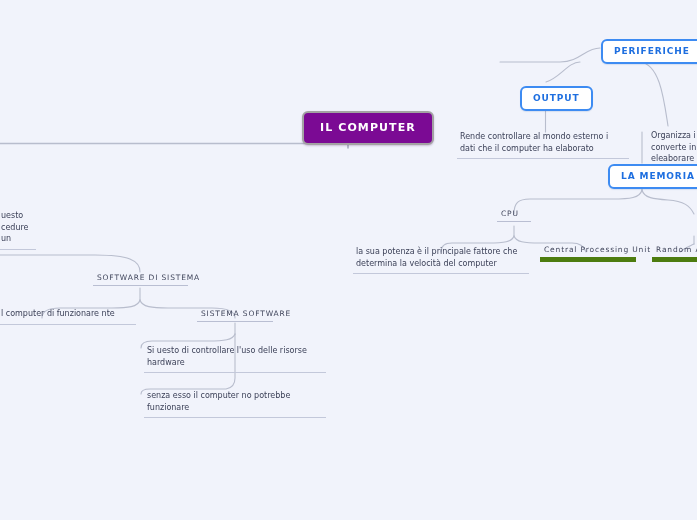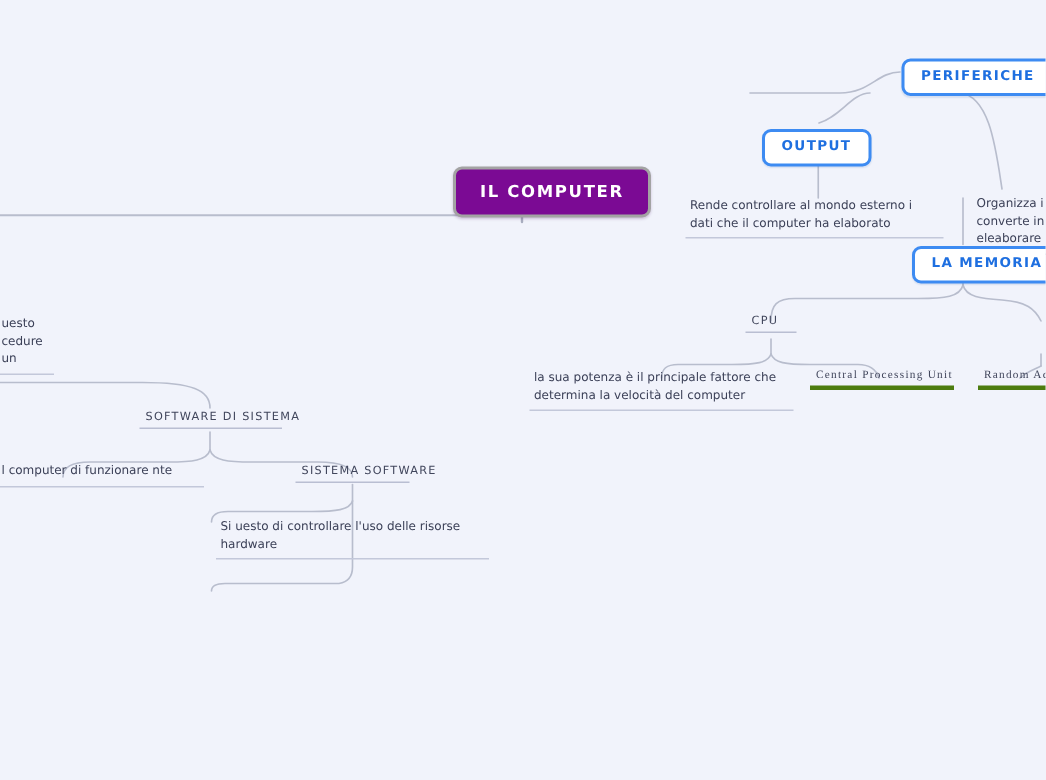--- a/index.html
+++ b/index.html
@@ -68,22 +68,21 @@
   .node-l2 {
     color: #41465c;
     font-size: 7.5px;
     letter-spacing: 0.85px;
     padding: 0 4px 3px 4px;
     text-align: left;
     border-bottom: 1px solid #b9bed2;
     background: transparent;
   }
   .node-l2.plain {
-    border-bottom: 3px solid #4d7c0f;
-    font-family: Liberation Serif, serif;
+    border-bottom: 5px solid #4d7c0f;
   }
 
   
   .node-leaf {
     color: #3c4158;
     font-size: 8px;
     line-height: 1.45;
     padding: 1px 3px 4px 3px;
     border-bottom: 1px solid #c3c8da;
     white-space: normal;
@@ -136,21 +135,21 @@
       <path d="M235,323 L235,334" stroke="#b8bdcd"></path>
       <path d="M235,334 C233,340 224,341 208,341 L152,341 C144,341 141,344 141,348" stroke="#b8bdcd"></path>
       <path d="M235,334 L235,378 C235,384 232,388 226,389 L150,389 C144,389 141,391 141,394" stroke="#b8bdcd"></path>
     </g>
   </svg>
 
   <div class="node node-root" style="left:302px; top:111px;">IL COMPUTER</div>
 
   <div class="node node-l1" style="left:601px; top:39px;">PERIFERICHE</div>
 
-  <div class="node node-l1" style="left:508px; top:86px;">OUTPUT</div>
+  <div class="node node-l1" style="left:520px; top:86px;">OUTPUT</div>
 
   <div class="node node-leaf" style="left:457px; top:130px; width:172px;">Rende controllare al mondo esterno i dati che il computer ha elaborato</div>
 
   <div class="node node-leaf clip-left" style="left:648px; top:129px; width:70px;">Organizza i d converte in u eleaborare</div>
 
   <div class="node node-l1" style="left:608px; top:164px;">LA MEMORIA</div>
 
   <div class="node node-l2" style="left:497px; top:209px; width:34px;">CPU</div>
 
   <div class="node node-leaf" style="left:353px; top:245px; width:176px;">la sua potenza è il principale fattore che determina la velocità del computer</div>
@@ -162,14 +161,15 @@
   <div class="node node-l2" style="left:93px; top:273px; width:95px;">SOFTWARE DI SISTEMA</div>
 
   <div class="node node-leaf clip-left" style="left:-2px; top:209px; width:38px;">uesto cedure un</div>
 
   <div class="node node-leaf clip-left" style="left:-2px; top:307px; width:138px;">l computer di funzionare nte</div>
 
   <div class="node node-l2" style="left:197px; top:309px; width:76px;">SISTEMA SOFTWARE</div>
 
   <div class="node node-leaf" style="left:144px; top:344px; width:182px;">Si uesto di controllare l'uso delle risorse hardware</div>
 
+  <div class="node node-leaf" style="left:144px; top:389px; width:182px;">senza esso il computer no potrebbe funzionare</div>
 
 </div>
 
 </body></html>

